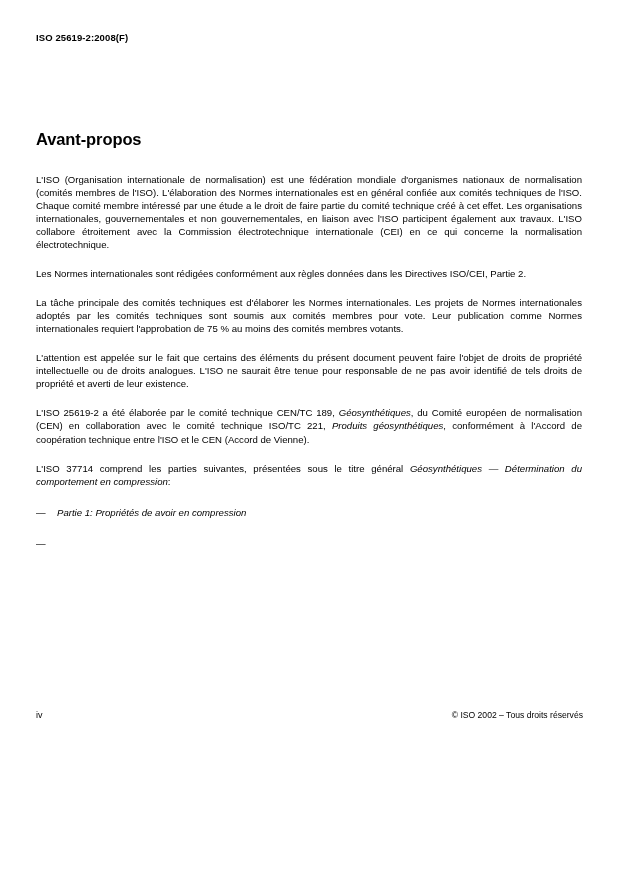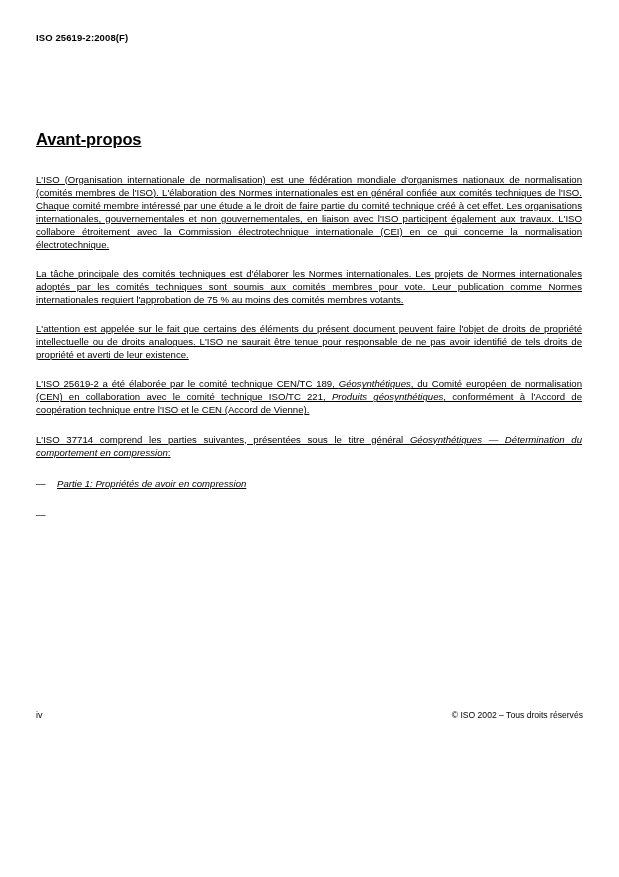--- a/index.html
+++ b/index.html
@@ -36,21 +36,20 @@
     letter-spacing: 0.1px;
     line-height: 1.2;
   }
 
   
   .content {
     position: absolute;
     top: 130px;
     left: 36px;
     width: 546px;
-    text-decoration: underline;
   }
 
   .section-title {
     font-size: 16.5px;
     font-weight: bold;
     letter-spacing: -0.1px;
     margin: 0 0 23px 0;
     line-height: 1.2;
   }
 
@@ -125,20 +124,21 @@
 <div class="page">
 
   <div class="doc-header">ISO 25619-2:2008(F)</div>
 
   <div class="content">
 
     <h1 class="section-title">Avant-propos</h1>
 
     <p class="body-text">L'ISO (Organisation internationale de normalisation) est une fédération mondiale d'organismes nationaux de normalisation (comités membres de l'ISO). L'élaboration des Normes internationales est en général confiée aux comités techniques de l'ISO. Chaque comité membre intéressé par une étude a le droit de faire partie du comité technique créé à cet effet. Les organisations internationales, gouvernementales et non gouvernementales, en liaison avec l'ISO participent également aux travaux. L'ISO collabore étroitement avec la Commission électrotechnique internationale (CEI) en ce qui concerne la normalisation électrotechnique.</p>
 
+    <p class="body-text">Les Normes internationales sont rédigées conformément aux règles données dans les Directives ISO/CEI, Partie 2.</p>
 
     <p class="body-text">La tâche principale des comités techniques est d'élaborer les Normes internationales. Les projets de Normes internationales adoptés par les comités techniques sont soumis aux comités membres pour vote. Leur publication comme Normes internationales requiert l'approbation de 75 % au moins des comités membres votants.</p>
 
     <p class="body-text">L'attention est appelée sur le fait que certains des éléments du présent document peuvent faire l'objet de droits de propriété intellectuelle ou de droits analogues. L'ISO ne saurait être tenue pour responsable de ne pas avoir identifié de tels droits de propriété et averti de leur existence.</p>
 
     <p class="body-text"><span>L'ISO 25619-2 a été élaborée par le comité technique CEN/TC 189, </span><span class="ital">Géosynthétiques</span><span>, du Comité européen de normalisation (CEN) en collaboration avec le comité technique ISO/TC 221, </span><span class="ital">Produits géosynthétiques</span><span>, conformément à l'Accord de coopération technique entre l'ISO et le CEN (Accord de Vienne).</span></p>
 
     <p class="body-text"><span>L'ISO 37714 comprend les parties suivantes, présentées sous le titre général </span><span class="ital">Géosynthétiques — Détermination du comportement en compression</span><span>:</span></p>
 
     <ul class="dash-list">

